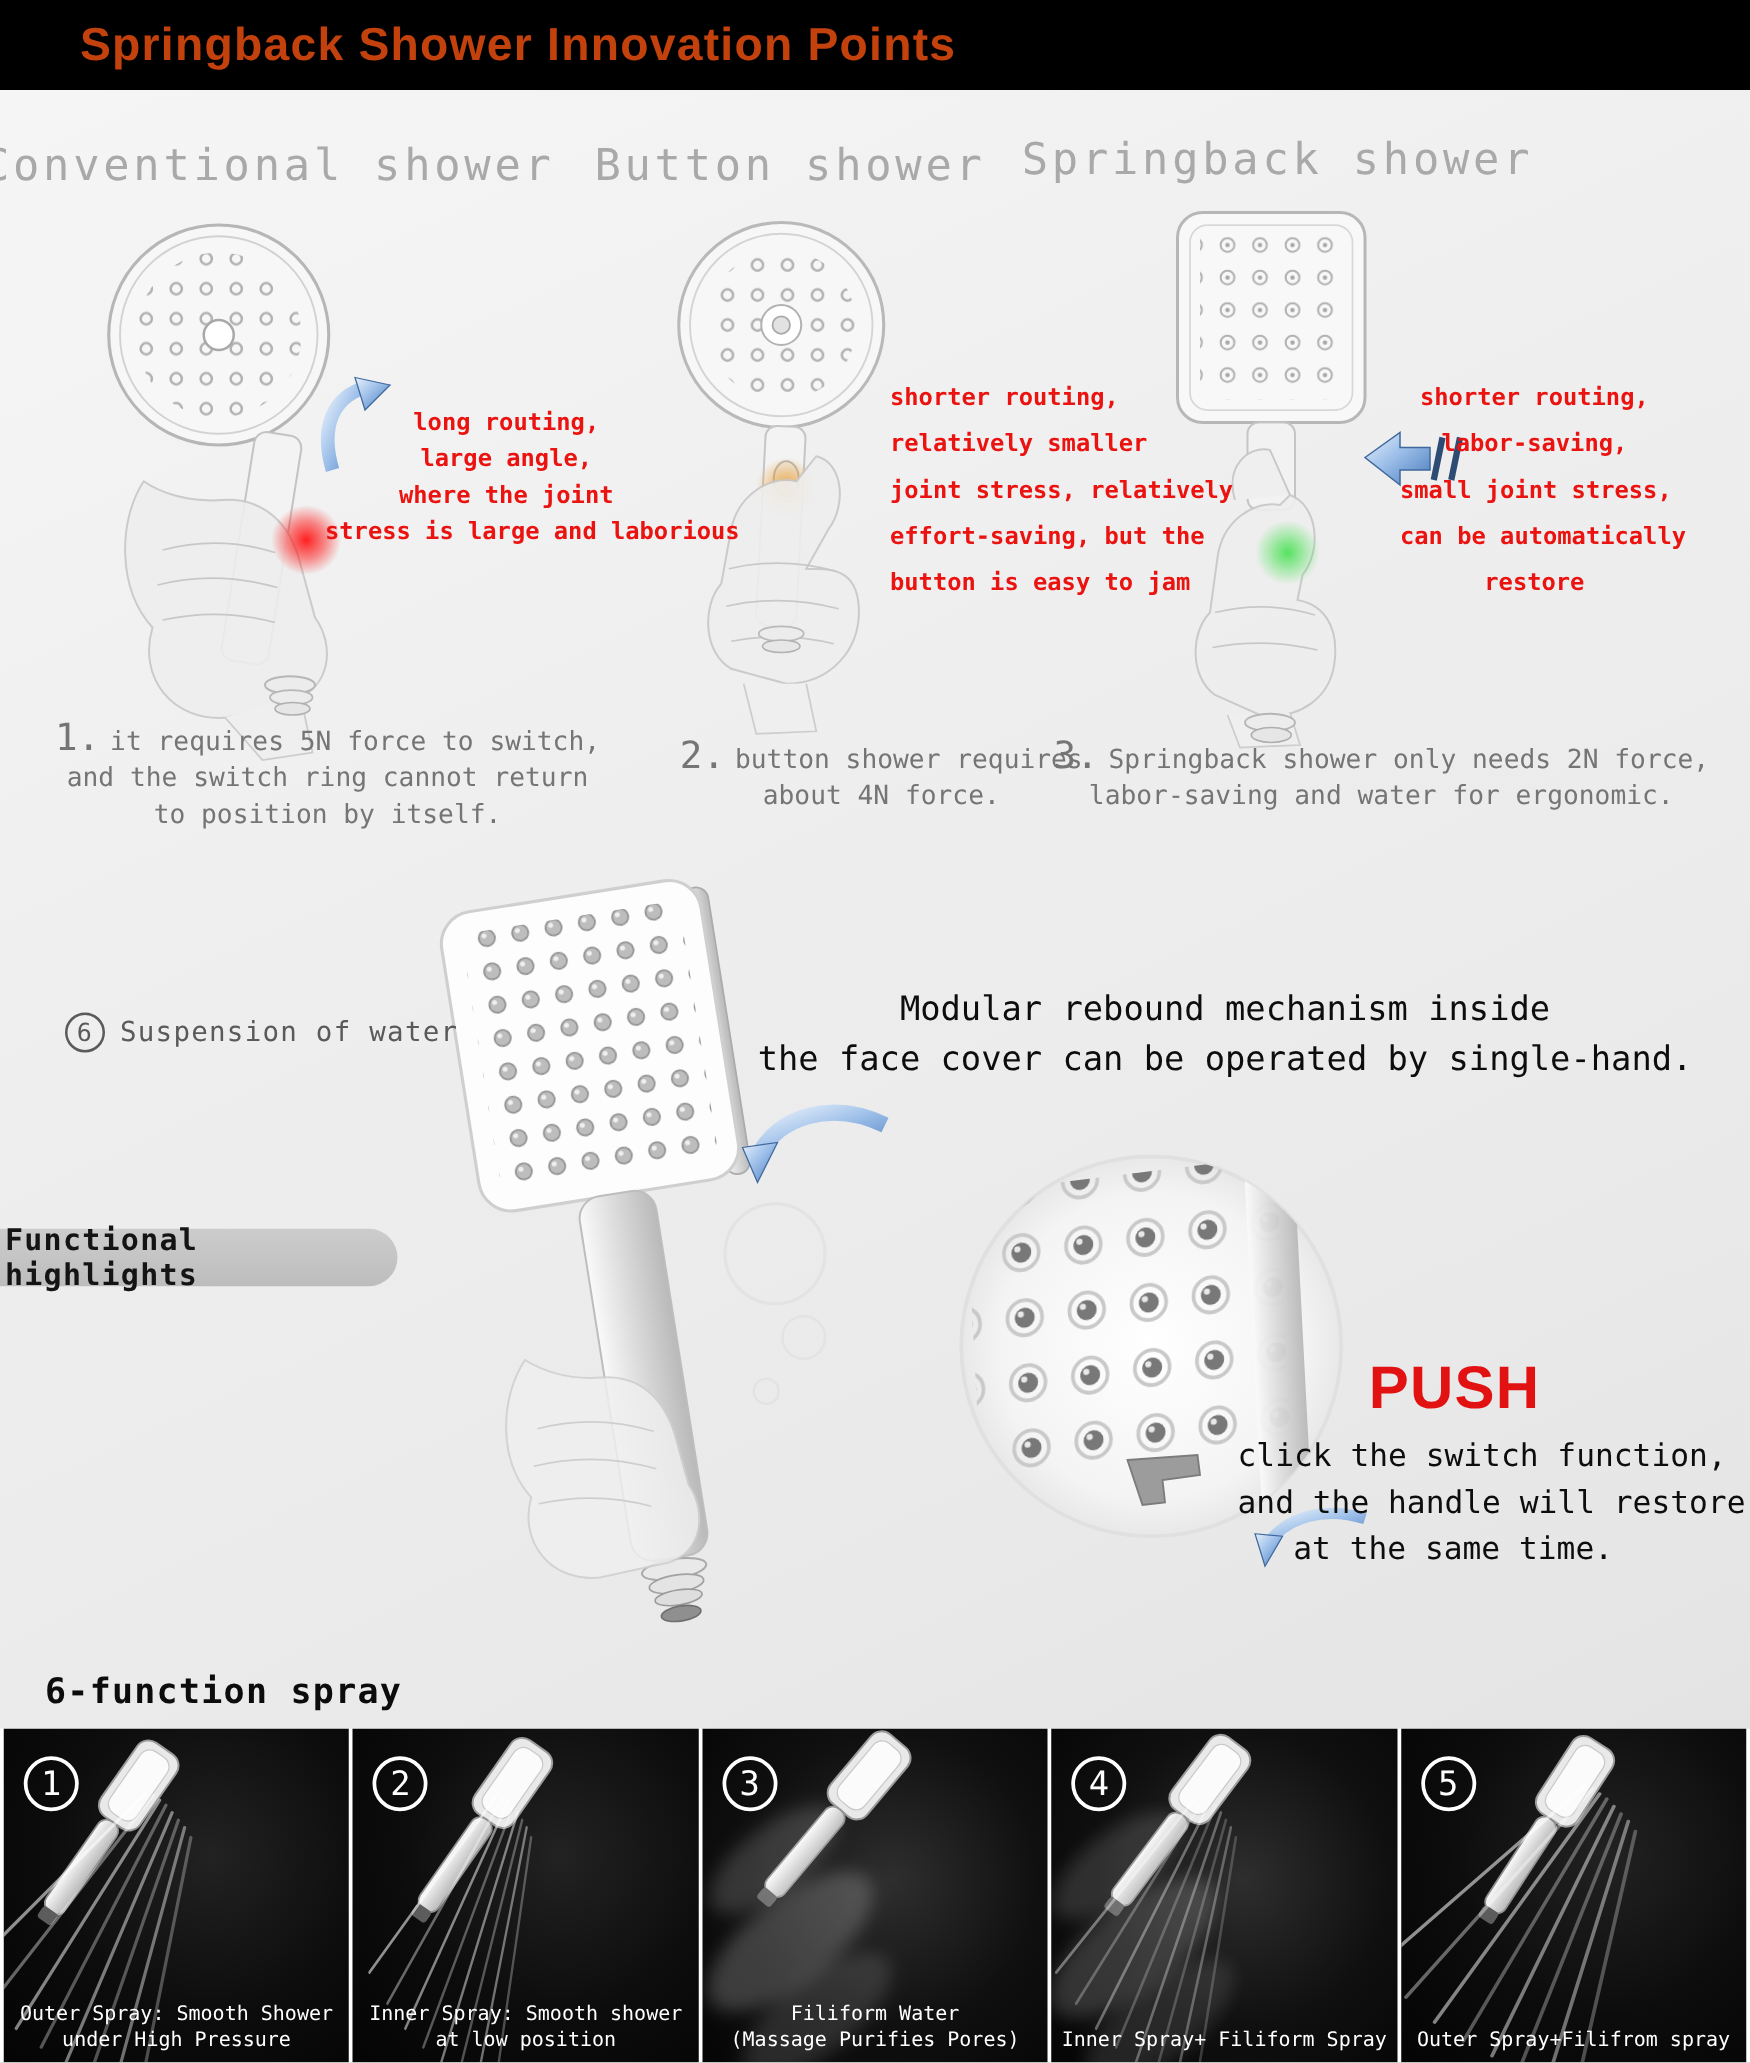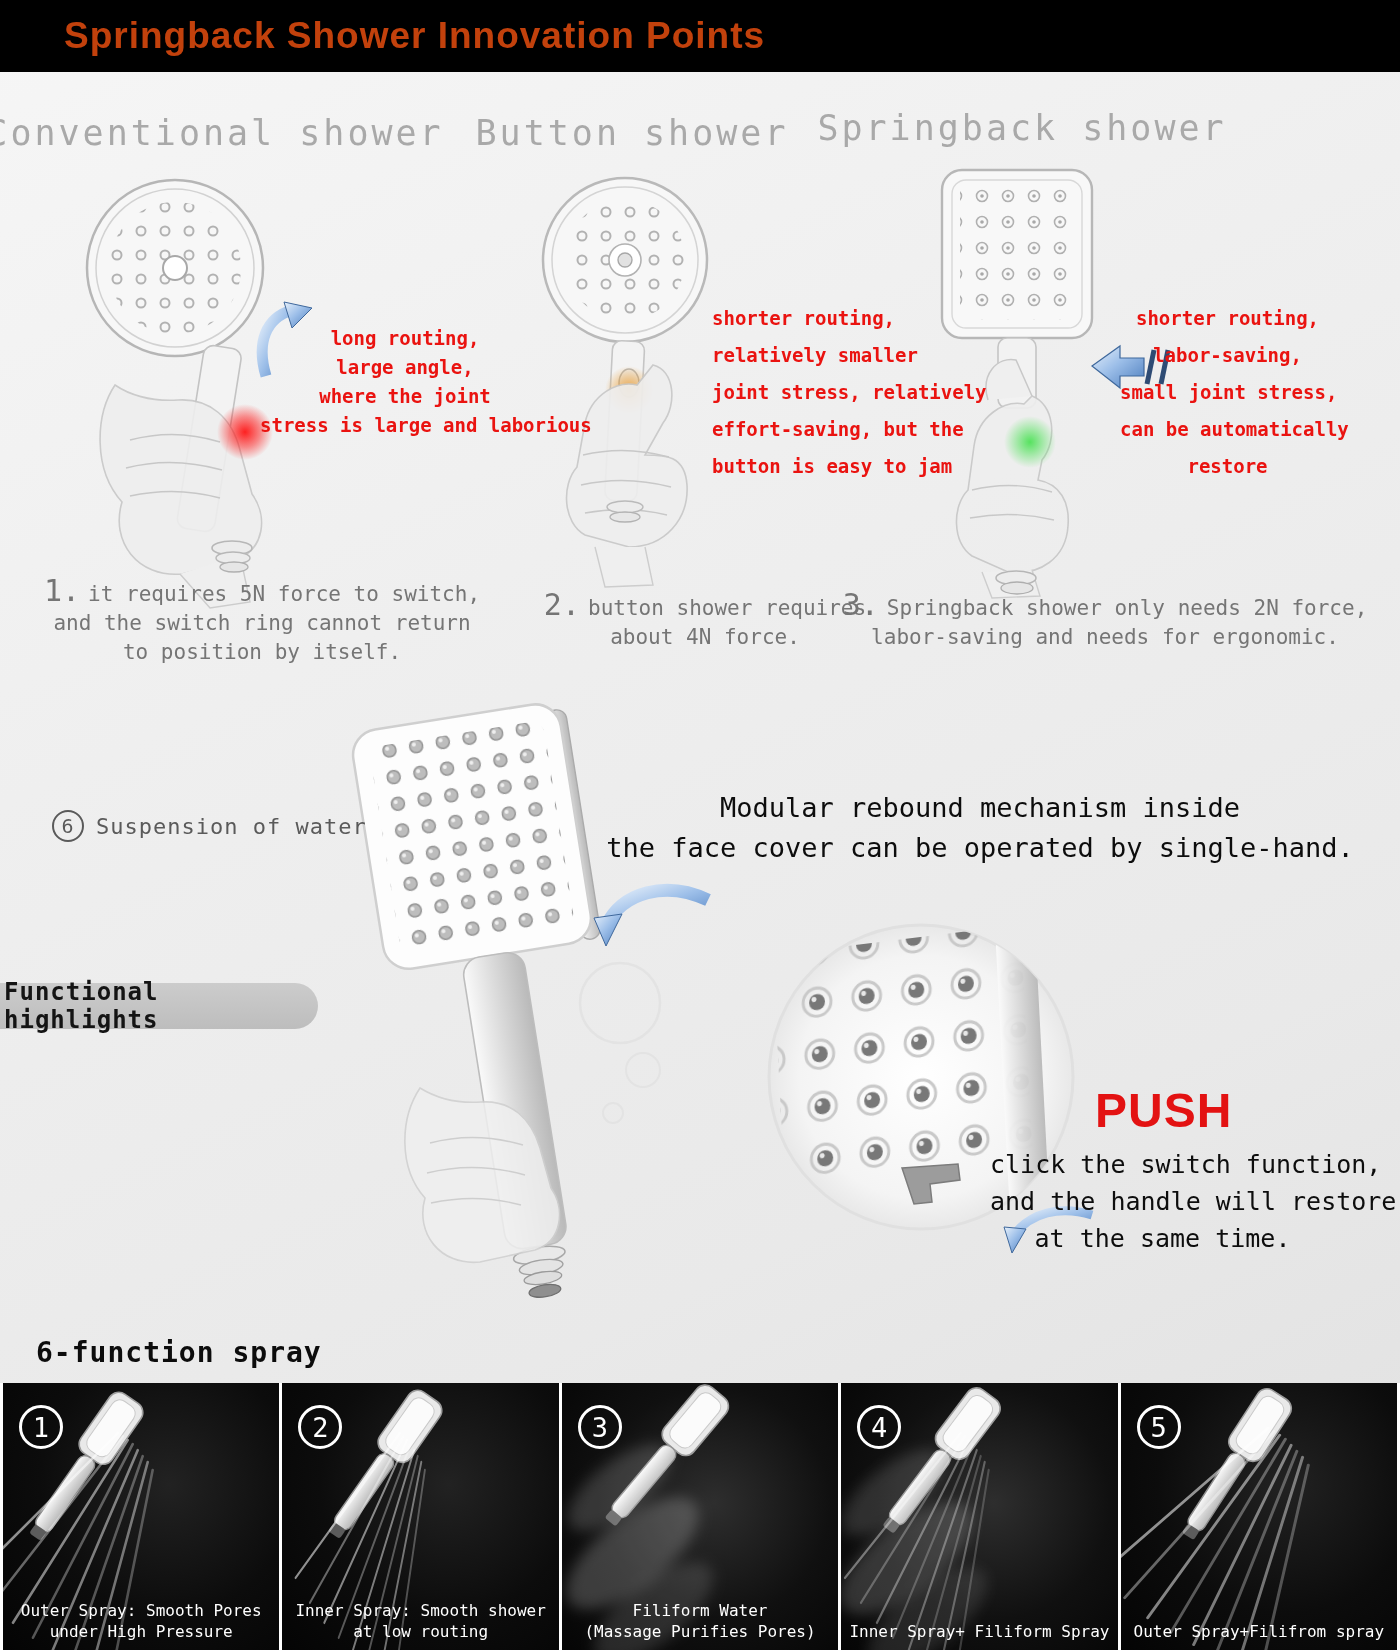--- a/index.html
+++ b/index.html
@@ -274,21 +274,21 @@
     <div><span class="num">1.</span><span>it requires 5N force to switch,</span></div>
     <div>and the switch ring cannot return</div>
     <div>to position by itself.</div>
   </div>
   <div class="caption" style="left:705px; top:590px;">
     <div><span class="num">2.</span><span>button shower requires</span></div>
     <div>about 4N force.</div>
   </div>
   <div class="caption" style="left:1105px; top:590px;">
     <div><span class="num">3.</span><span>Springback shower only needs 2N force,</span></div>
-    <div>labor-saving and needs for ergonomic.</div>
+    <div>labor-saving and water for ergonomic.</div>
   </div>
 
   <svg class="abs" style="left:325px; top:698px;" width="340" height="645" viewBox="0 0 340 645">
     <circle cx="295" cy="305" r="40" fill="none" stroke="#e3e3e3" stroke-width="2.5"></circle>
     <circle cx="318" cy="372" r="17" fill="none" stroke="#e3e3e3" stroke-width="2"></circle>
     <circle cx="288" cy="415" r="10" fill="none" stroke="#e3e3e3" stroke-width="2"></circle>
     <g transform="rotate(-9 170 220)">
       <rect x="252" y="24" width="20" height="232" rx="10" fill="url(#chromeV)" stroke="#ababab" stroke-width="1.4"></rect>
       <rect x="55" y="15" width="210" height="242" rx="26" fill="#fdfdfd" stroke="#cfcfcf" stroke-width="2.5"></rect>
       <rect x="72" y="32" width="176" height="208" rx="14" fill="url(#bigDots)"></rect>
@@ -356,38 +356,38 @@
 
     <div class="panel">
       <svg class="art" viewBox="0 0 277 267">
         <g transform="translate(130,14) rotate(35)">
             <use href="#wand" x="-35" y="0" width="70" height="175"></use>
           </g>
         <use href="#fanLines" x="-35" y="45" width="200" height="250"></use>
       </svg>
       <div class="pnum">1</div>
       <div class="pcap">
-        <div>Outer Spray: Smooth Pores</div>
+        <div>Outer Spray: Smooth Shower</div>
         <div>under High Pressure</div>
       </div>
     </div>
 
     <div class="panel">
       <svg class="art" viewBox="0 0 277 267">
         <g transform="translate(150,12) rotate(35)">
             <use href="#wand" x="-35" y="0" width="70" height="175"></use>
           </g>
         <g transform="translate(10,45) scale(.72,1)">
             <use href="#fanLines" width="200" height="250"></use>
           </g>
       </svg>
       <div class="pnum">2</div>
       <div class="pcap">
         <div>Inner Spray: Smooth shower</div>
-        <div>at low routing</div>
+        <div>at low position</div>
       </div>
     </div>
 
     <div class="panel misty">
       <svg class="art" viewBox="0 0 277 267">
         <g transform="translate(158,8) rotate(40)">
             <use href="#wand" x="-35" y="0" width="70" height="175"></use>
           </g>
         <use href="#mist" x="-20" y="30" width="200" height="250"></use>
       </svg>

